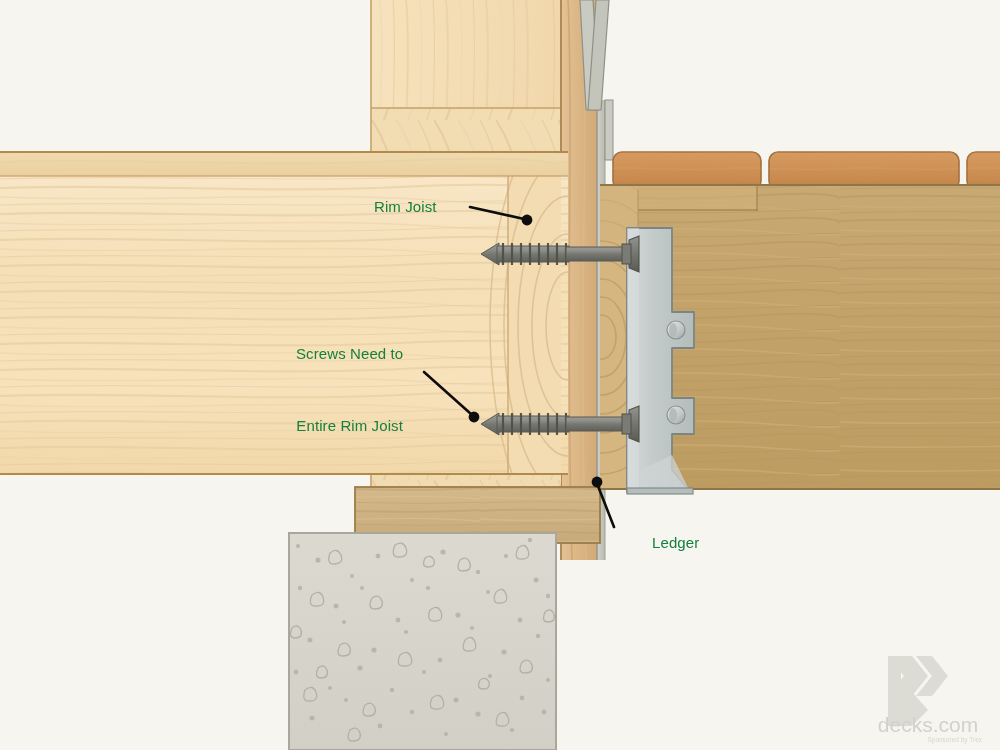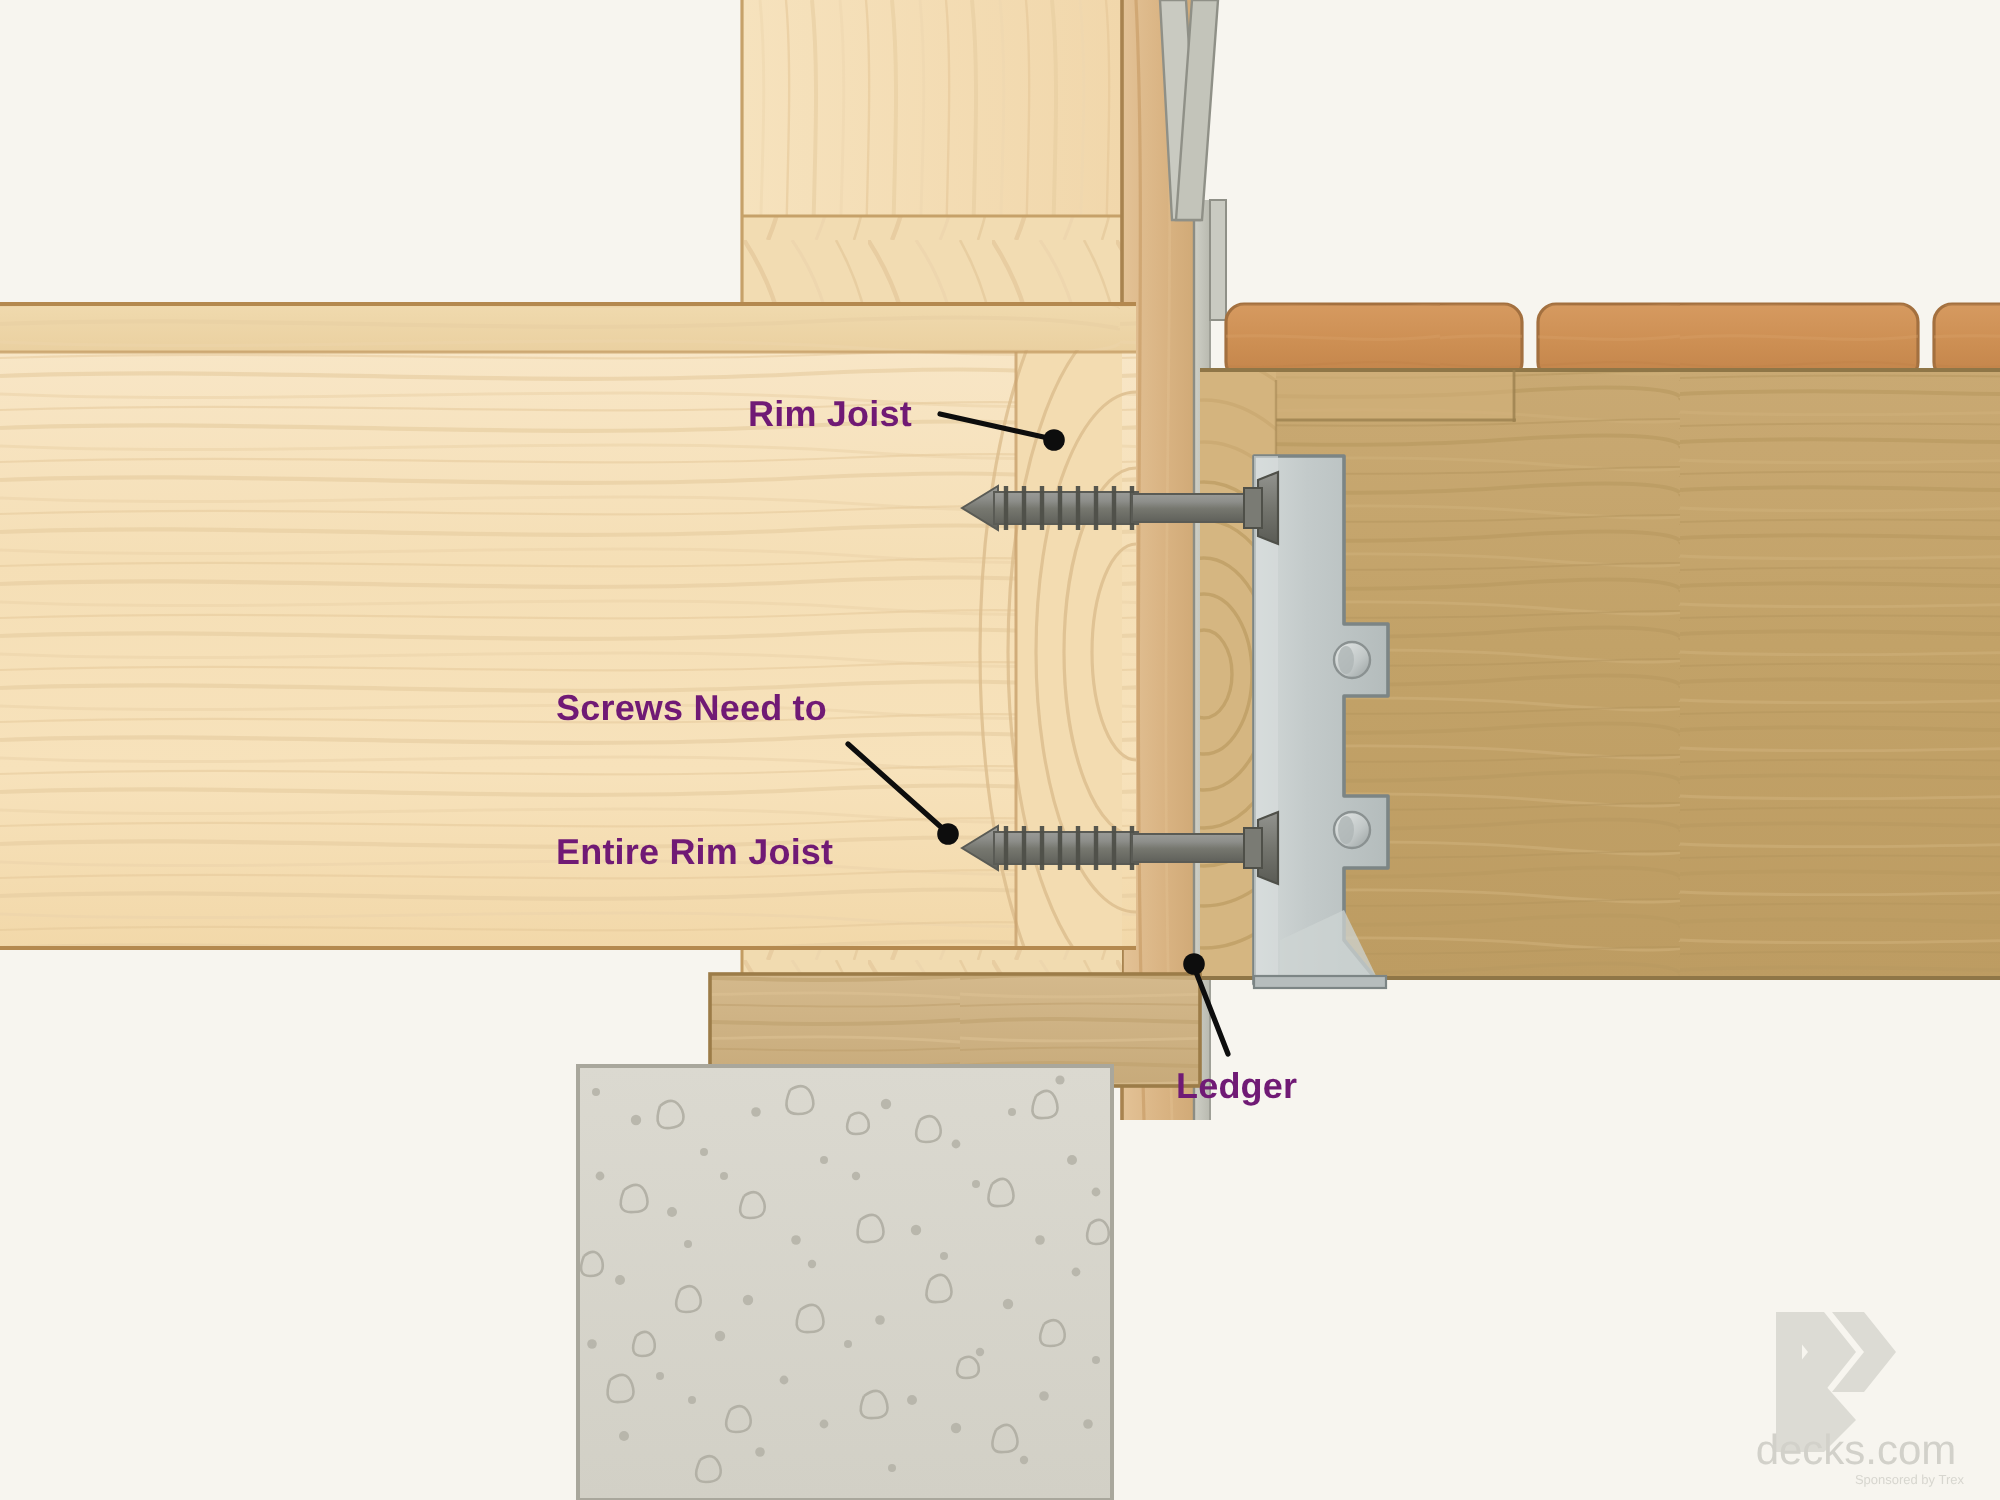--- a/index.html
+++ b/index.html
@@ -7,31 +7,30 @@
   body{
     width:1000px;height:750px;
     background:#f7f5ef;
     font-family:"Liberation Sans", sans-serif;
     overflow:hidden;
   }
   #stage{position:relative;width:1000px;height:750px;overflow:hidden;background:#f7f5ef;}
   #art{position:absolute;left:0;top:0;}
   .lbl{
     position:absolute;
-    color:#701a75;
+    color:#15803d;
     font-family:"Liberation Sans", sans-serif;
-    font-size:18px;
+    font-size:15px;
     line-height:24px;
     white-space:pre;
     letter-spacing:.1px;
-    font-weight:bold;
   }
   #lbl-rim{left:374px;top:195px;}
-  #lbl-screws{left:278px;top:294px;}
-  #lbl-ledger{left:588px;top:531px;}
+  #lbl-screws{left:296px;top:294px;text-align:center;}
+  #lbl-ledger{left:652px;top:531px;}
   #logo{
     position:absolute;left:866px;top:648px;width:124px;height:96px;
   }
 </style>
 </head>
 <body>
 
 <div id="stage">
 
   <svg id="art" width="1000" height="750" viewBox="0 0 1000 750">

